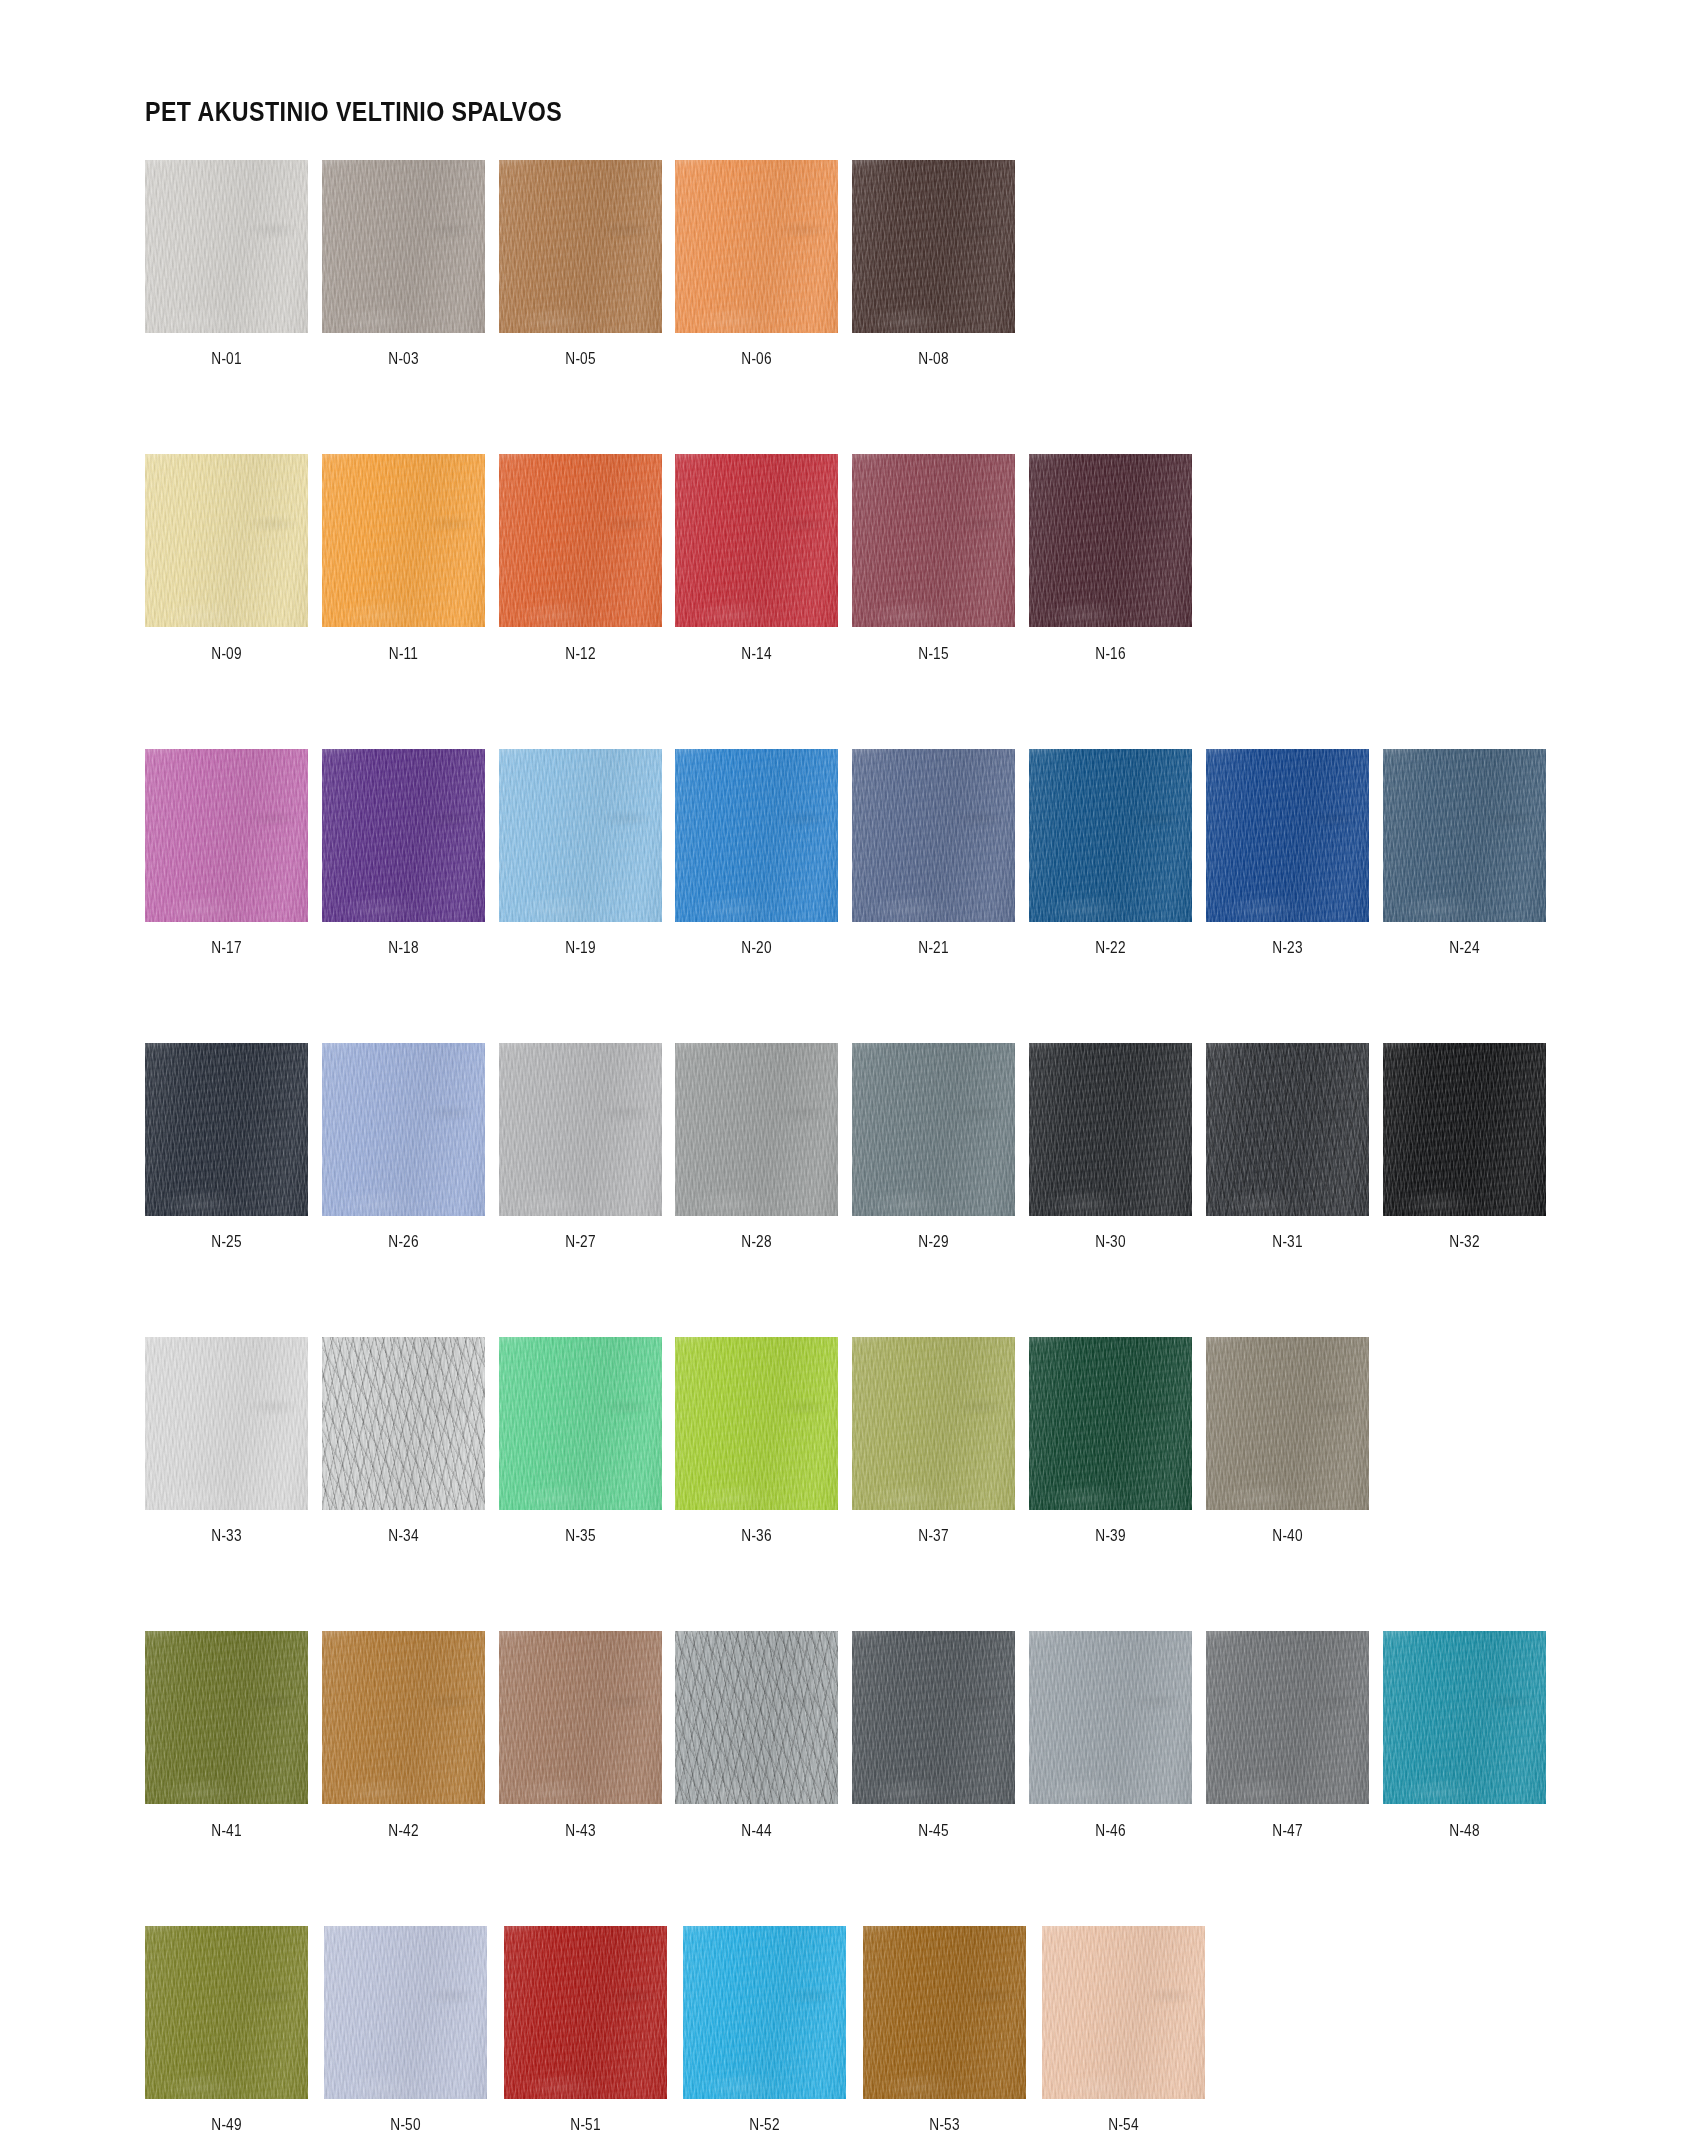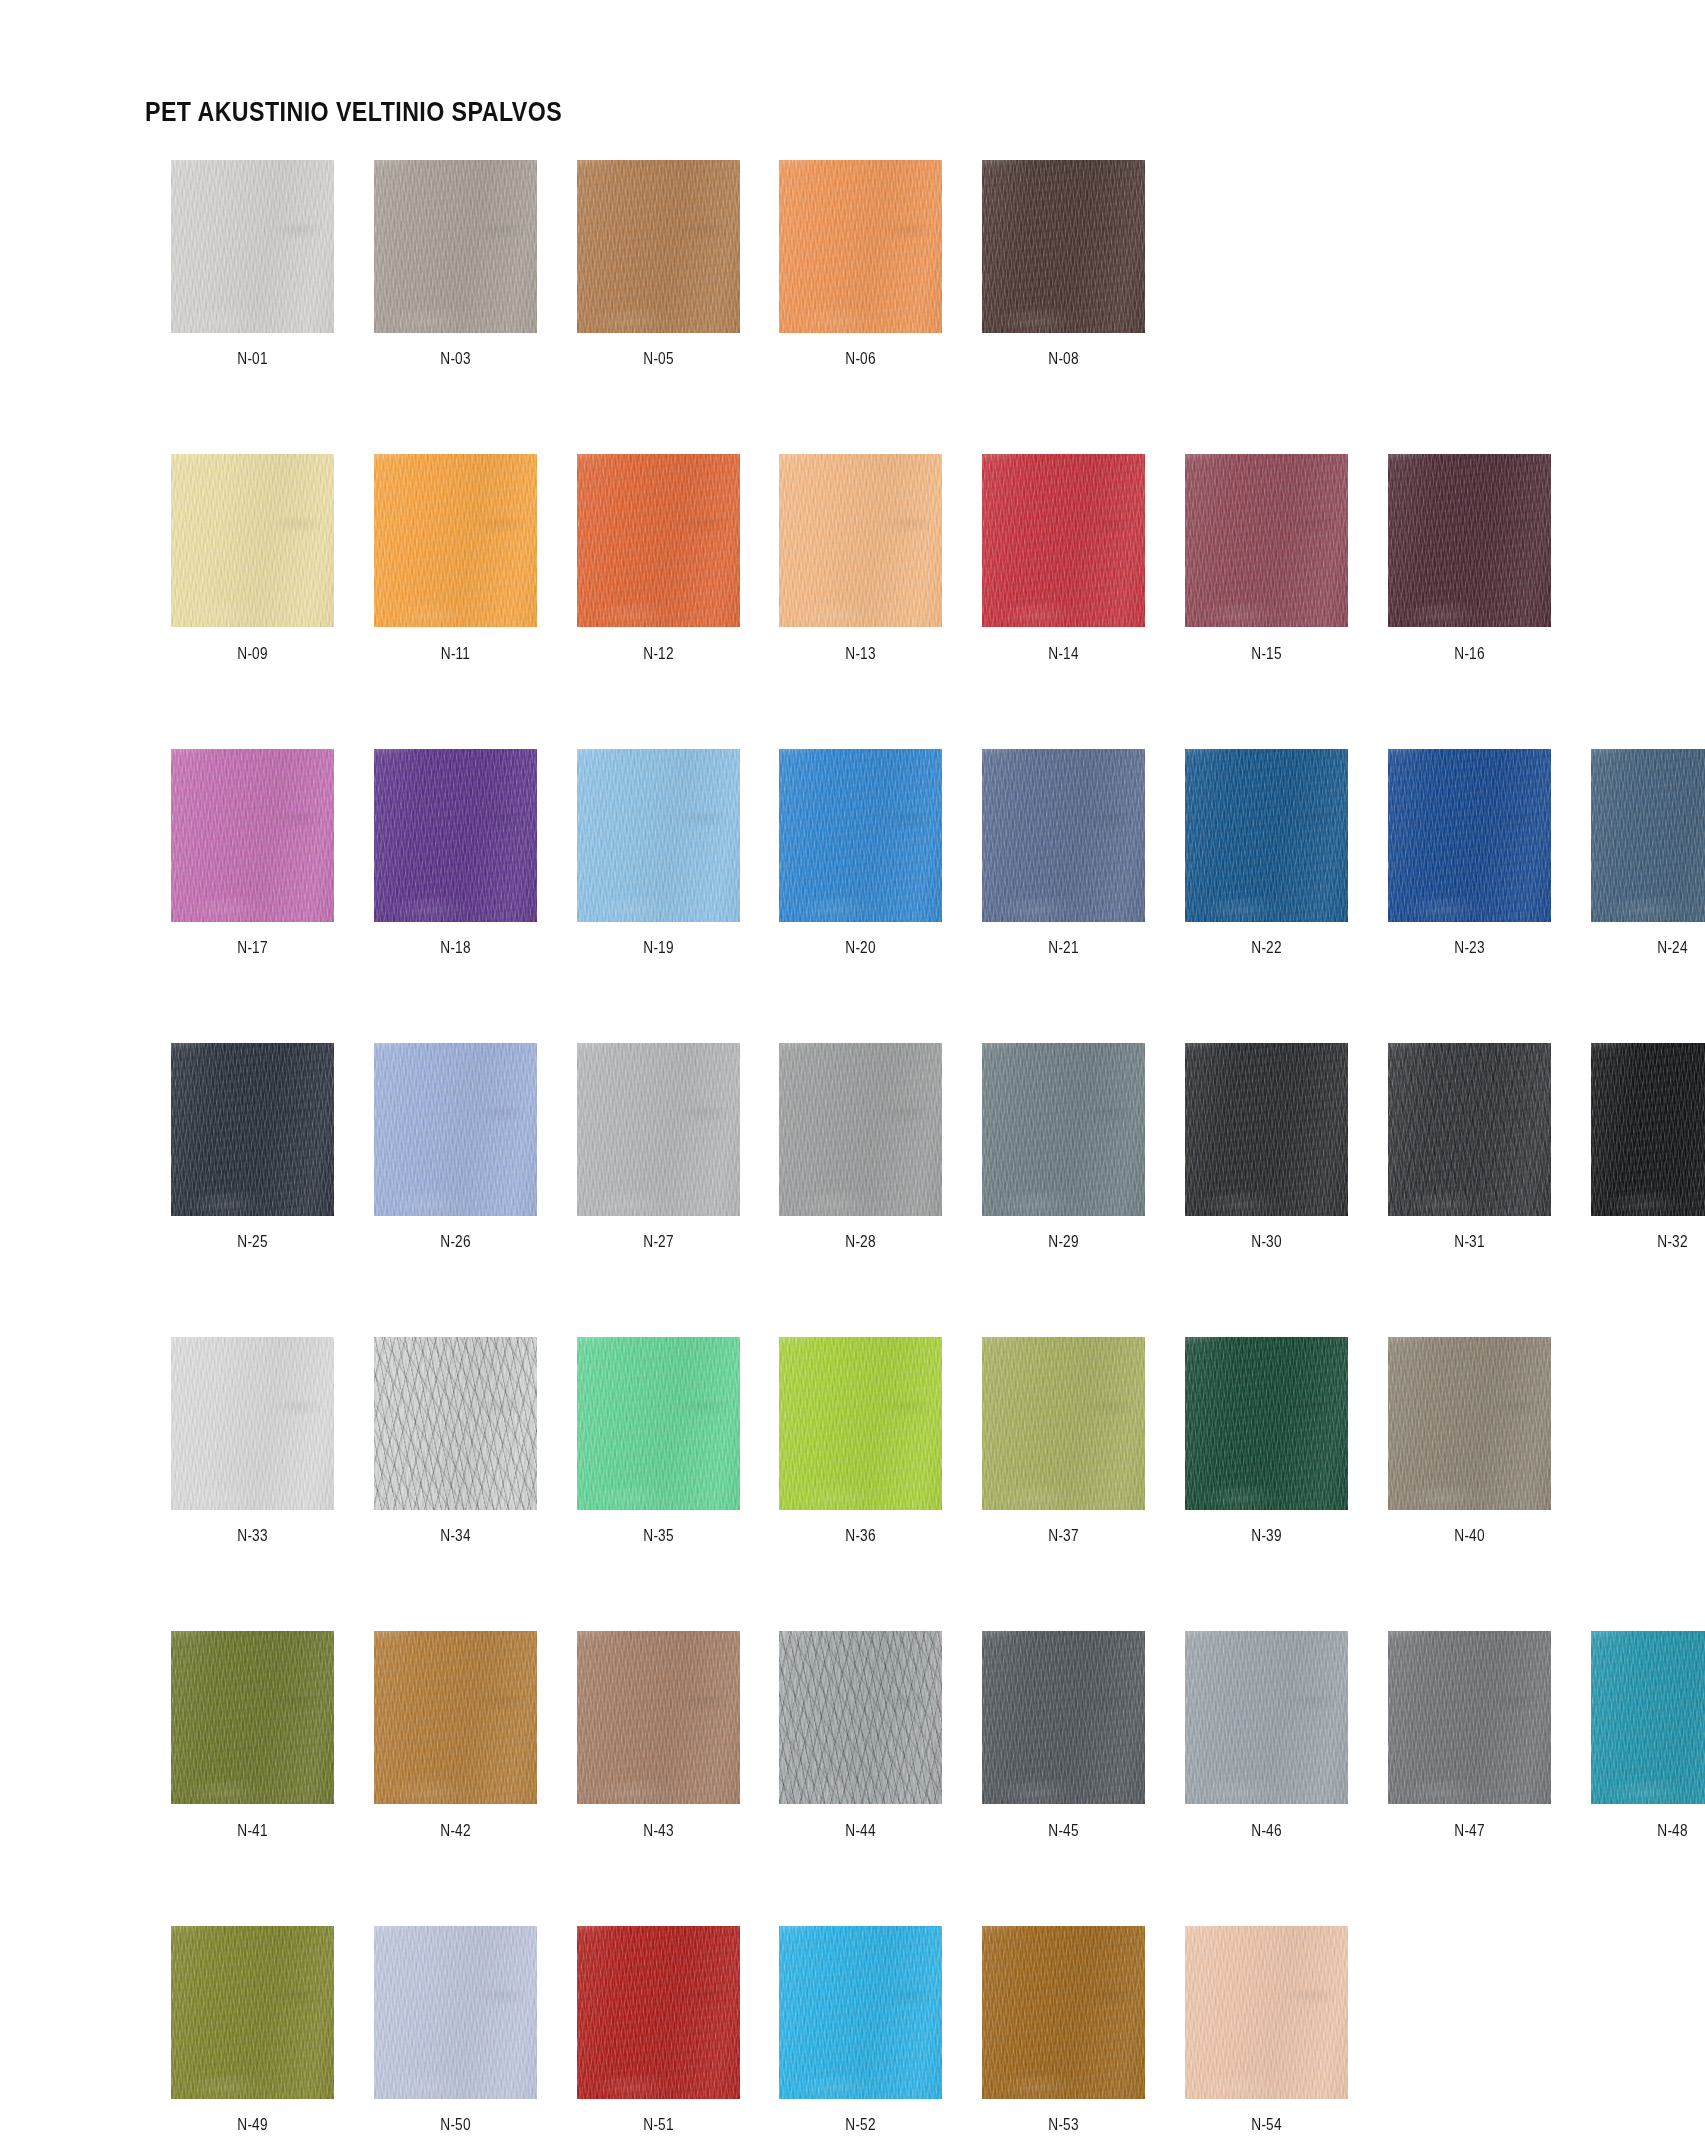--- a/index.html
+++ b/index.html
@@ -49,21 +49,20 @@
     display: flex;
     flex-direction: row;
     margin-bottom: 86px;
   }
   .swatch-row:last-child { margin-bottom: 0; justify-content: space-between; }
 
   .swatch-cell {
     width: 163px;
     margin-right: 13.8px;
     flex: 0 0 163px;
-    margin-left: 26px;
   }
   .swatch-cell:last-child { margin-right: 0; }
 
   .swatch-cell.empty .swatch-tile,
   .swatch-cell.empty .swatch-label { visibility: hidden; }
 
   .swatch-tile {
     position: relative;
     width: 163px;
     height: 173px;
@@ -267,32 +266,20 @@
             <div class="fiber f2"></div>
             <div class="fiber f3"></div>
             <div class="fiber f4"></div>
             <div class="fiber f5"></div>
             <div class="fiber f6"></div>
             <div class="sheen"></div>
           </div>
           <div class="swatch-label">N-12</div>
         </div>
         <div class="swatch-cell">
-          <div class="swatch-tile" style="background-color: rgb(247, 185, 131);">
-            <div class="fiber f1"></div>
-            <div class="fiber f2"></div>
-            <div class="fiber f3"></div>
-            <div class="fiber f4"></div>
-            <div class="fiber f5"></div>
-            <div class="fiber f6"></div>
-            <div class="sheen"></div>
-          </div>
-          <div class="swatch-label">N-13</div>
-        </div>
-        <div class="swatch-cell">
           <div class="swatch-tile" style="background-color: rgb(198, 44, 56);">
             <div class="fiber f1"></div>
             <div class="fiber f2"></div>
             <div class="fiber f3"></div>
             <div class="fiber f4"></div>
             <div class="fiber f5"></div>
             <div class="fiber f6"></div>
             <div class="sheen"></div>
           </div>
           <div class="swatch-label">N-14</div>

